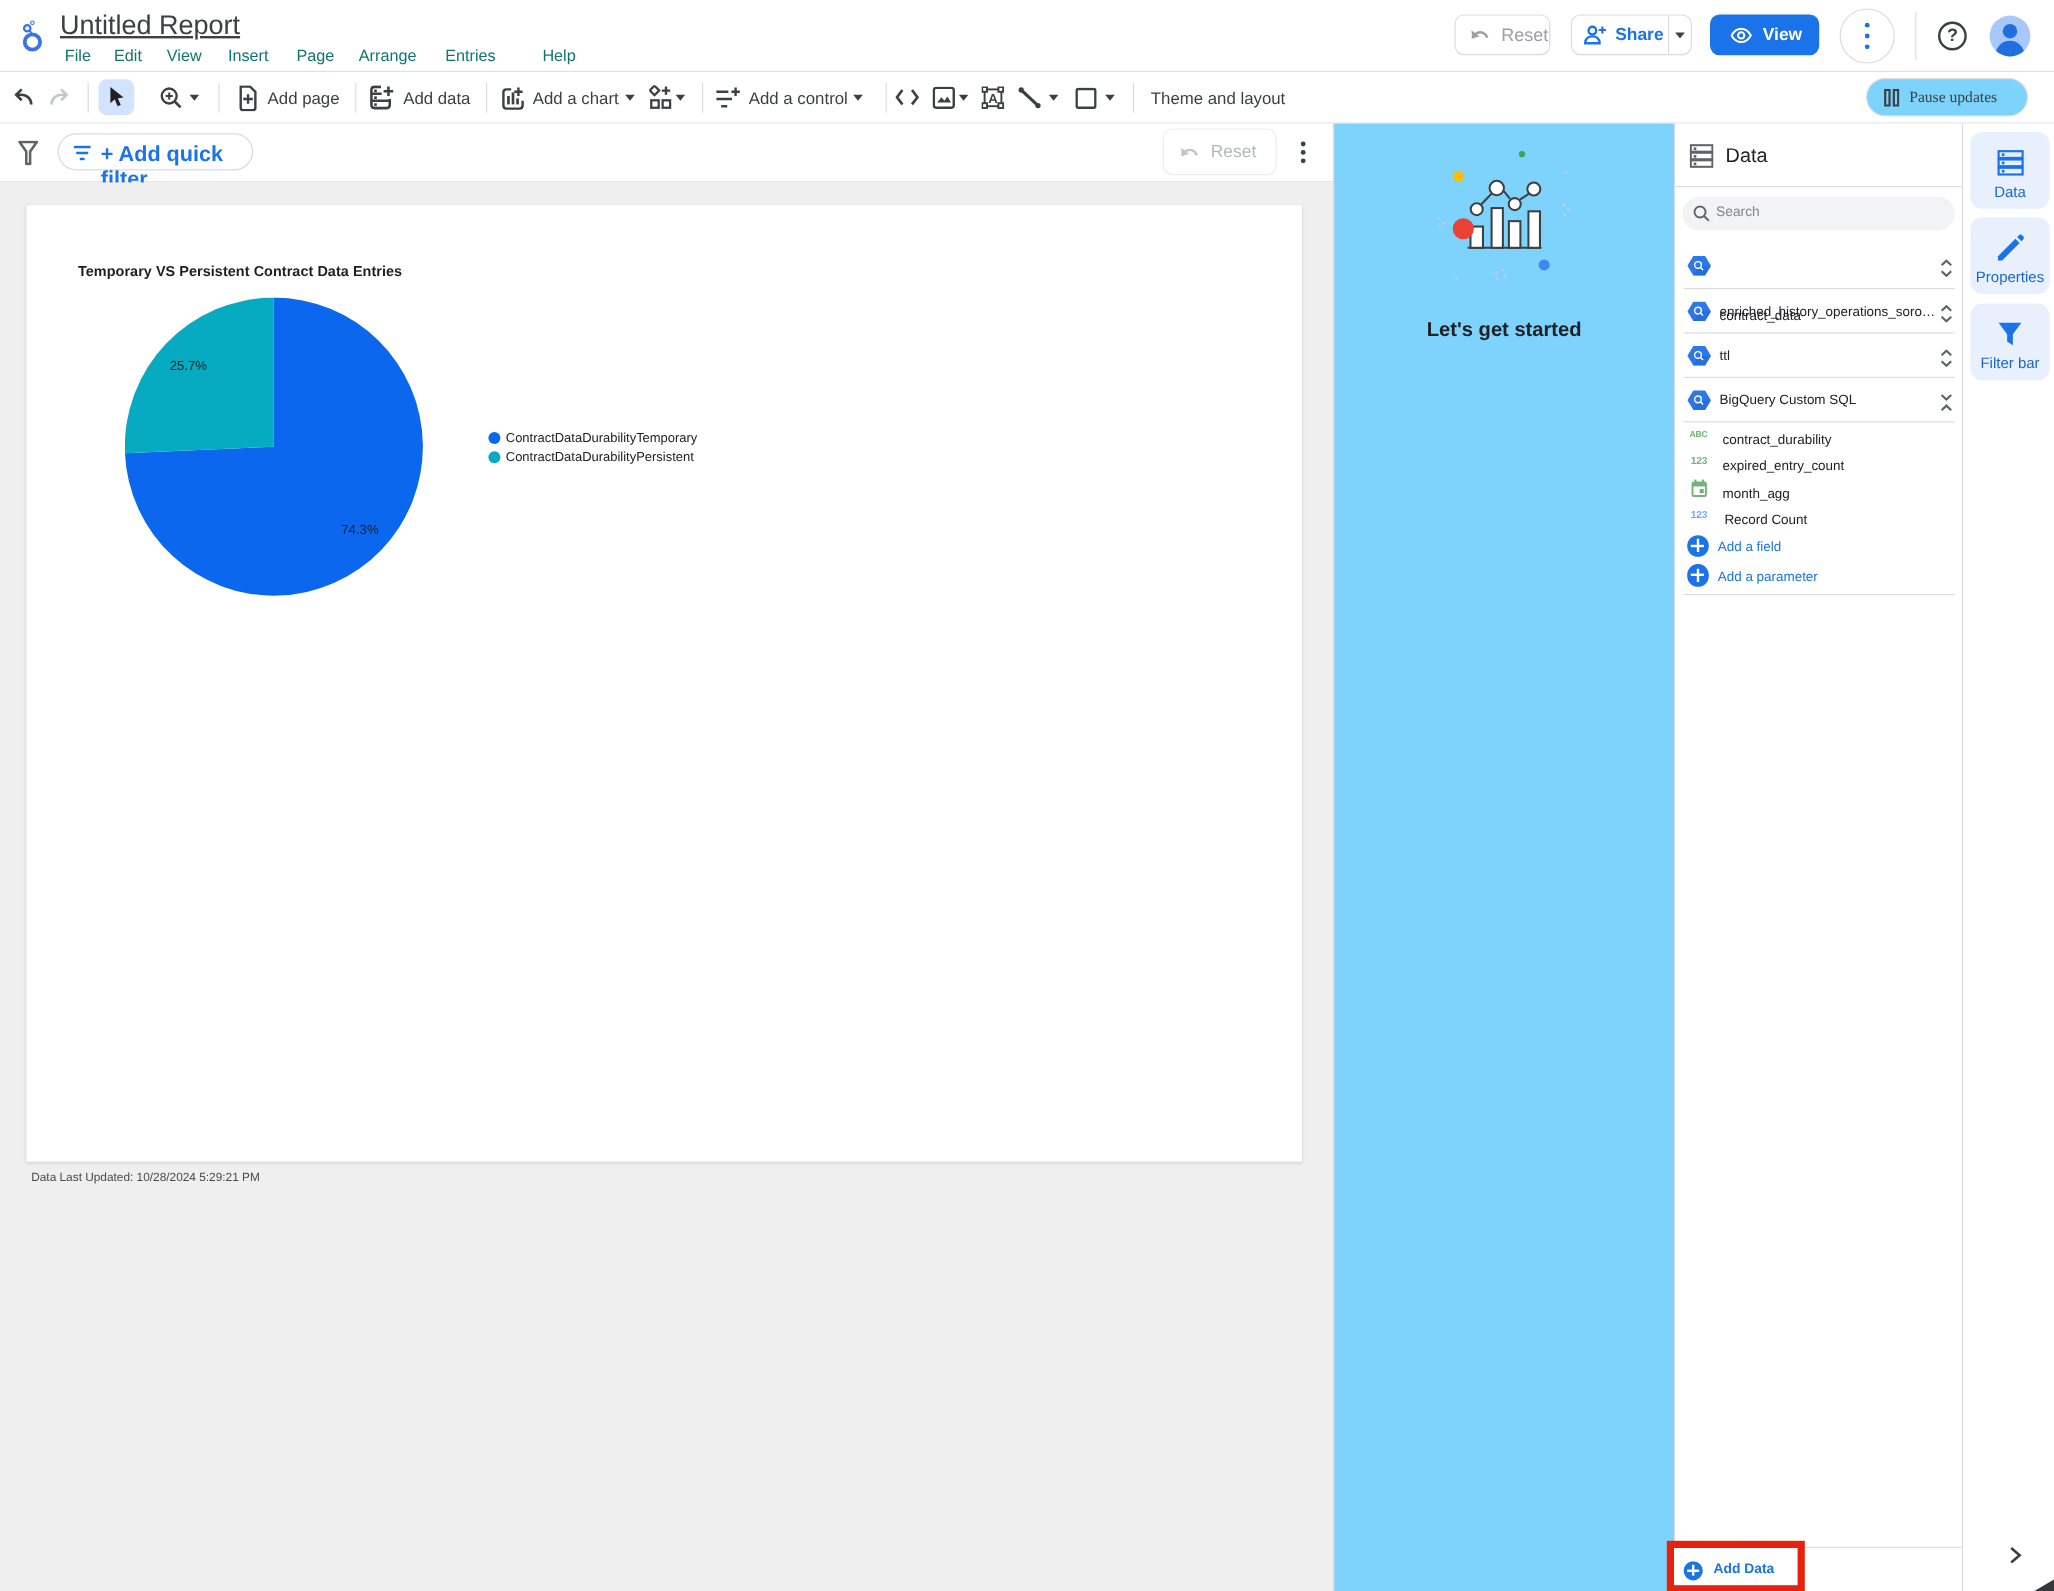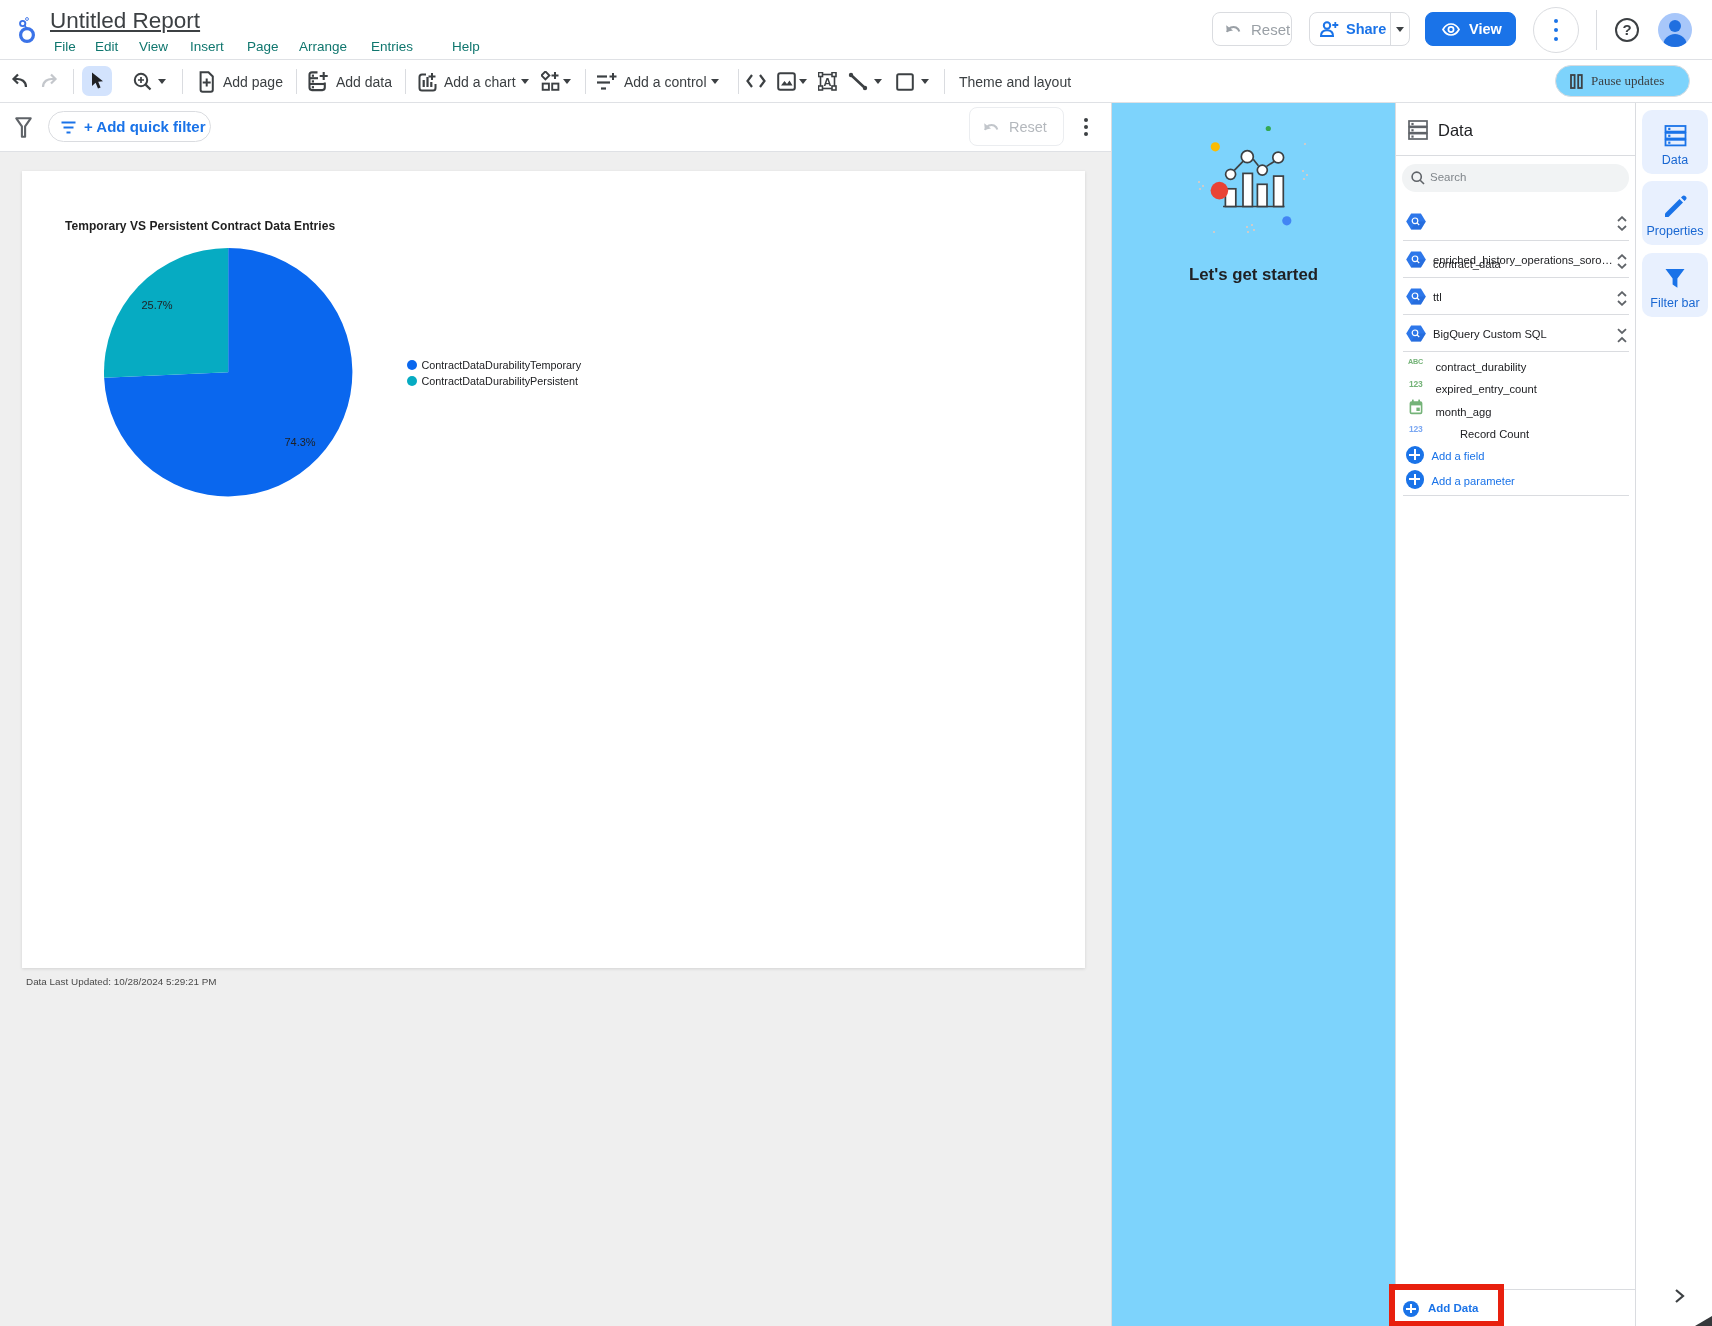--- a/index.html
+++ b/index.html
@@ -213,21 +213,21 @@
 <div id="filterrow">
   <svg class="abs" style="left:15px; top:14px;" width="17" height="21" viewBox="0 0 17 21">
     <path d="M1.3 1.3 L15.7 1.3 L10.1 9.3 L10.1 19.7 L6.9 19.7 L6.9 9.3 Z" fill="none" stroke="#5f6368" stroke-width="2.1" stroke-linejoin="round"></path>
   </svg>
   <div style="position:absolute; left:48px; top:8px; width:163px; height:31px; border:1px solid #dadce0; border-radius:16px;">
     <svg style="position:absolute; left:12px; top:9px;" width="15" height="13" viewBox="0 0 15 13">
       <path d="M0.5 1.5 L14.5 1.5" stroke="#1a73e8" stroke-width="2"></path>
       <path d="M2.5 6.5 L12.5 6.5" stroke="#1a73e8" stroke-width="2"></path>
       <path d="M5.5 11.5 L9.5 11.5" stroke="#1a73e8" stroke-width="2"></path>
     </svg>
-    <span style="position:absolute; left:35px; top:6px; font-size:15px; font-weight:bold; color:#1a73e8;">+ Add quick filter</span>
+    <span style="position:absolute; left:35px; top:6px; font-size:18px; font-weight:bold; color:#1a73e8;">+ Add quick filter</span>
   </div>
 
   <div style="position:absolute; left:969px; top:4px; width:95px; height:39px; border:1px solid #ebedf0; border-radius:8px; display:flex; align-items:center;">
     <svg style="margin-left:13px;" width="18" height="14" viewBox="0 0 18 14">
       <path d="M2 10 C3.5 5.5 8 4 11 5.5 C13 6.5 14 8 14.3 9.5" fill="none" stroke="#c2c6cb" stroke-width="2"></path>
       <path d="M1.2 3.2 L1.8 9.8 L8 8.4 Z" fill="#c2c6cb"></path>
     </svg>
     <span style="margin-left:8px; font-size:14.5px; color:#b4b8bd;">Reset</span>
   </div>
   <div style="position:absolute; left:1084px; top:15px;">
@@ -384,21 +384,21 @@
   <div class="fieldtxt" style="left:39.5px; top:280px;">expired_entry_count</div>
   <svg class="abs" style="left:13px; top:296px;" width="14" height="16" viewBox="0 0 14 16">
     <rect x="3" y="0.6" width="1.7" height="3" fill="#74b378"></rect>
     <rect x="9.3" y="0.6" width="1.7" height="3" fill="#74b378"></rect>
     <rect x="1.4" y="3" width="11.2" height="11.4" rx="1.2" fill="none" stroke="#74b378" stroke-width="1.6"></rect>
     <rect x="1.4" y="3" width="11.2" height="3.4" fill="#74b378"></rect>
     <rect x="7.4" y="8.6" width="3.4" height="3.4" fill="#74b378"></rect>
   </svg>
   <div class="fieldtxt" style="left:39.5px; top:302.5px;">month_agg</div>
   <div style="position:absolute; left:13px; top:320.5px; width:18px; font-size:8.5px; font-weight:bold; color:#7aa7f2; letter-spacing:-0.2px;">123</div>
-  <div class="fieldtxt" style="left:41px; top:324.5px;margin-left:23px;">Record Count</div>
+  <div class="fieldtxt" style="left:41px; top:324.5px;">Record Count</div>
 
   <div style="position:absolute; left:9.5px; top:342.5px; width:18.6px; height:18.6px; border-radius:50%; background:#1a73e8;">
     <div style="position:absolute; left:8.3px; top:3.8px; width:2px; height:11px; background:#fff;"></div>
     <div style="position:absolute; left:3.8px; top:8.3px; width:11px; height:2px; background:#fff;"></div>
   </div>
   <div style="position:absolute; left:35.5px; top:347px; font-size:11.2px; color:#1a73e8;">Add a field</div>
   <div style="position:absolute; left:9.5px; top:367px; width:18.6px; height:18.6px; border-radius:50%; background:#1a73e8;">
     <div style="position:absolute; left:8.3px; top:3.8px; width:2px; height:11px; background:#fff;"></div>
     <div style="position:absolute; left:3.8px; top:8.3px; width:11px; height:2px; background:#fff;"></div>
   </div>

